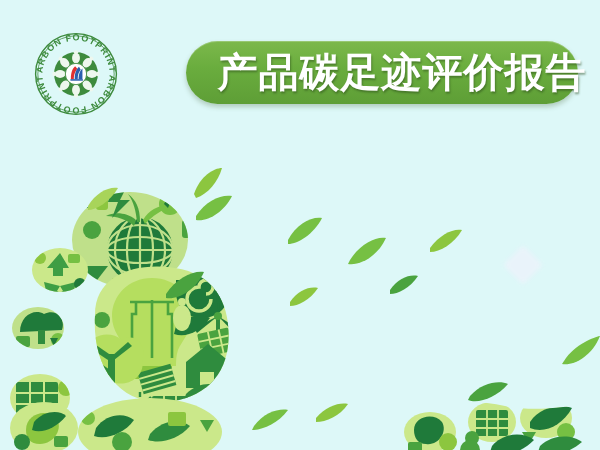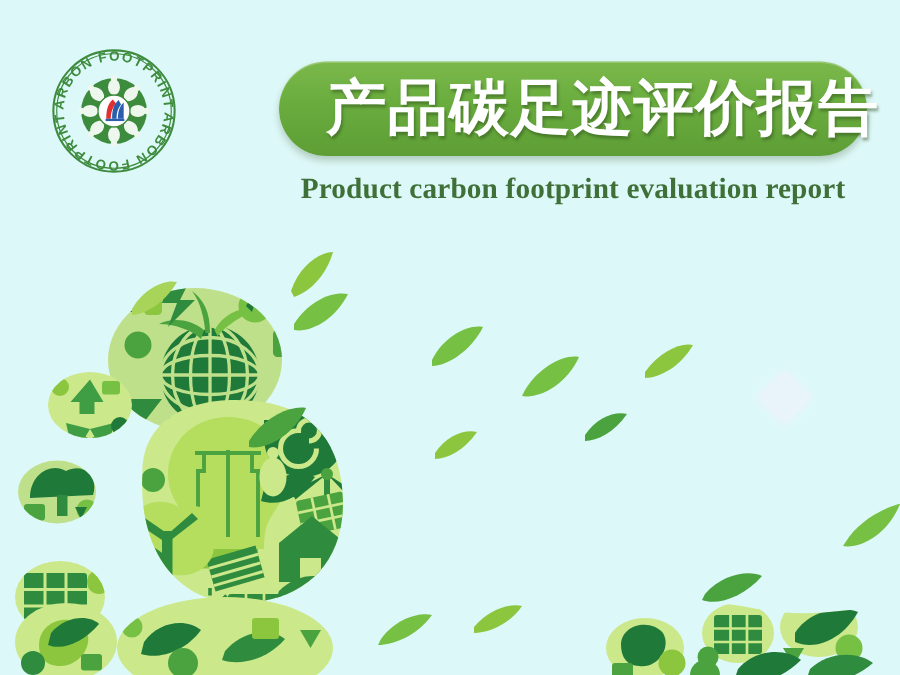--- a/index.html
+++ b/index.html
@@ -120,21 +120,20 @@
         <path d="M48.5 56 C48.5 47, 51 44, 53.5 41.5 L55.5 45 C53 48, 52 51, 52 56 Z" fill="#2b5fae"></path>
         <path d="M53 56 C53 49, 55 46, 57.5 43.5 L57.5 56 Z" fill="#2b5fae"></path>
         <rect x="43.5" y="56" width="14.5" height="1.8" fill="#2b5fae"></rect>
       </g>
     </svg>
   </div>
 
   <div class="title-banner">
     <span class="title-text">产品碳足迹评价报告</span>
   </div>
-  <div class="subtitle">Product carbon footprint evaluation report</div>
 
   <div class="illustration">
     <svg viewBox="0 0 600 300" xmlns="http://www.w3.org/2000/svg" aria-hidden="true">
       <defs>
         <clipPath id="bigToe">
           <ellipse cx="130" cy="90" rx="58" ry="48"></ellipse>
         </clipPath>
         <clipPath id="ball">
           <path d="M95 165 C95 125, 135 112, 175 118 C218 124, 232 160, 228 196
                    C224 232, 196 252, 160 252 C116 252, 92 214, 95 165 Z"></path>

